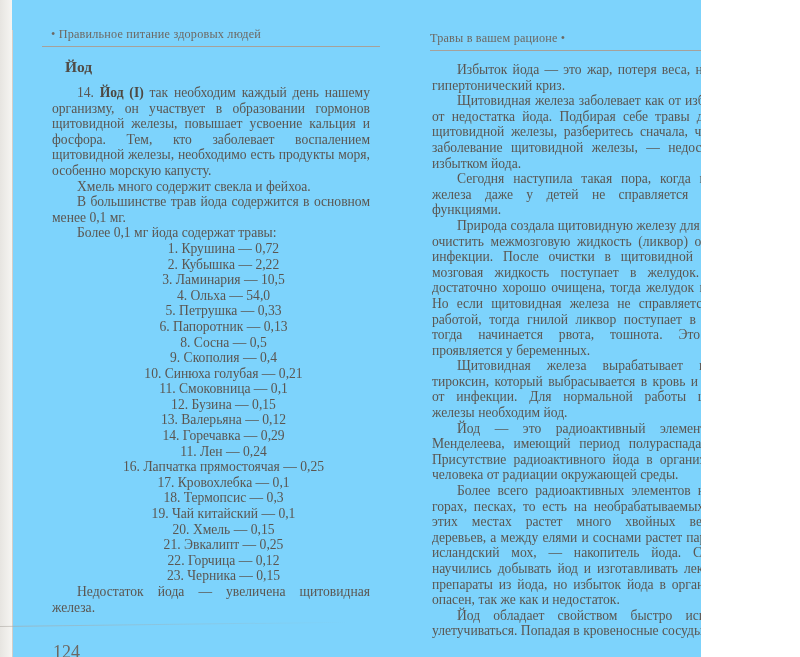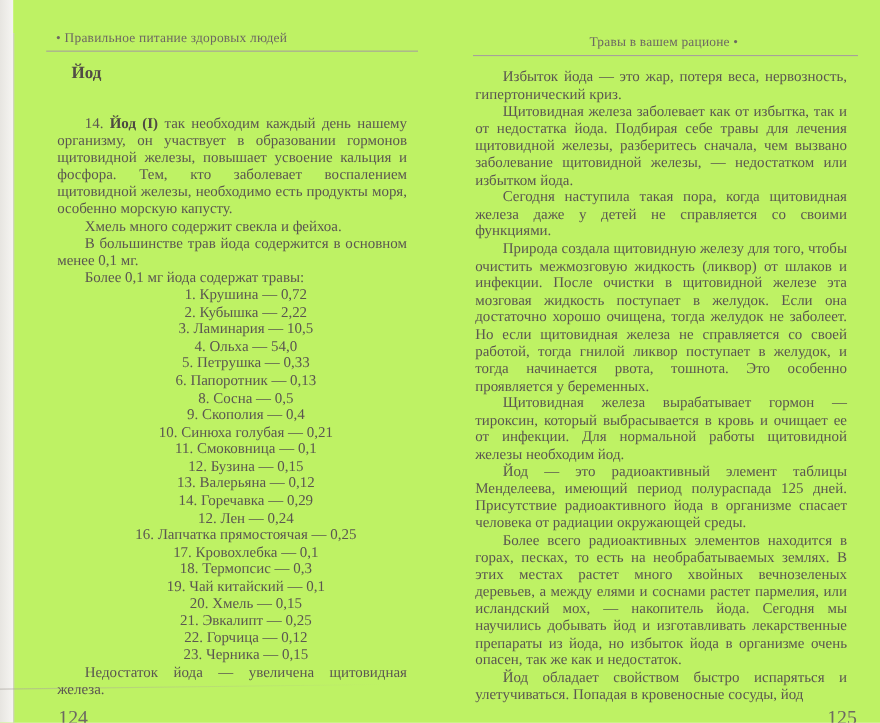--- a/index.html
+++ b/index.html
@@ -4,22 +4,22 @@
 <style>
   html, body { margin: 0; padding: 0; }
   body {
     width: 800px; height: 657px;
     background: #ffffff;
     font-family: "Liberation Serif", "DejaVu Serif", serif;
     overflow: hidden;
   }
   .scan {
     position: relative;
-    width: 800px; height: 657px;
-    background: #bef264;
+    width: 701px; height: 657px;
+    background: #7dd3fc;
     overflow: hidden;
     text-decoration: underline;
   }
   
   .left-strip {
     position: absolute; left: 0; top: 0; width: 12px; height: 657px;
     background: linear-gradient(to right, #e7e5e1, #f6f5f2);
   }
   .left-edge-line {
     position: absolute; left: 12px; top: 30px; width: 1px; height: 627px;
@@ -33,32 +33,32 @@
   
   .running-head {
     position: absolute;
     font-size: 12.2px; line-height: 14px;
     color: #6d6862;
     border-bottom: 1px solid #a6a19a;
     padding-bottom: 5px;
     letter-spacing: 0.2px;
   }
   .running-head.left  { left: 42px;  top: 27px; width: 329px; padding-left: 9px; text-align: left; }
-  .running-head.right { left: 430px; top: 31px; width: 347px; padding-right: 3px; text-align: center; }
+  .running-head.right { left: 430px; top: 31px; width: 347px; padding-right: 3px; text-align: left; }
   
   .page-body {
     position: absolute;
     font-size: 13.6px; line-height: 15.6px;
     color: #5b5651;
   }
   .page-body.left  { left: 52px;  top: 58px; width: 318px; }
   .page-body.right { left: 432px; top: 62px; width: 338px; }
   .page-heading {
     font-size: 15.5px; font-weight: bold; color: #514c46;
-    margin: 0 0 28px 13px; line-height: 18px;
+    margin: 0 0 9px 13px; line-height: 18px;
   }
   .para {
     margin: 0;
     text-indent: 25px;
     text-align: justify;
   }
   .para b { font-weight: bold; color: #4d4842; }
   .list-line {
     padding-left: 25px;
     text-align: center;
@@ -99,21 +99,21 @@
         <div class="list-line">4. Ольха — 54,0</div>
         <div class="list-line">5. Петрушка — 0,33</div>
         <div class="list-line">6. Папоротник — 0,13</div>
         <div class="list-line">8. Сосна — 0,5</div>
         <div class="list-line">9. Скополия — 0,4</div>
         <div class="list-line">10. Синюха голубая — 0,21</div>
         <div class="list-line">11. Смоковница — 0,1</div>
         <div class="list-line">12. Бузина — 0,15</div>
         <div class="list-line">13. Валерьяна — 0,12</div>
         <div class="list-line">14. Горечавка — 0,29</div>
-        <div class="list-line">12. Лен — 0,24</div>
+        <div class="list-line">11. Лен — 0,24</div>
         <div class="list-line">16. Лапчатка прямостоячая — 0,25</div>
         <div class="list-line">17. Кровохлебка — 0,1</div>
         <div class="list-line">18. Термопсис — 0,3</div>
         <div class="list-line">19. Чай китайский — 0,1</div>
         <div class="list-line">20. Хмель — 0,15</div>
         <div class="list-line">21. Эвкалипт — 0,25</div>
         <div class="list-line">22. Горчица — 0,12</div>
         <div class="list-line">23. Черника — 0,15</div>
       </div>
 

